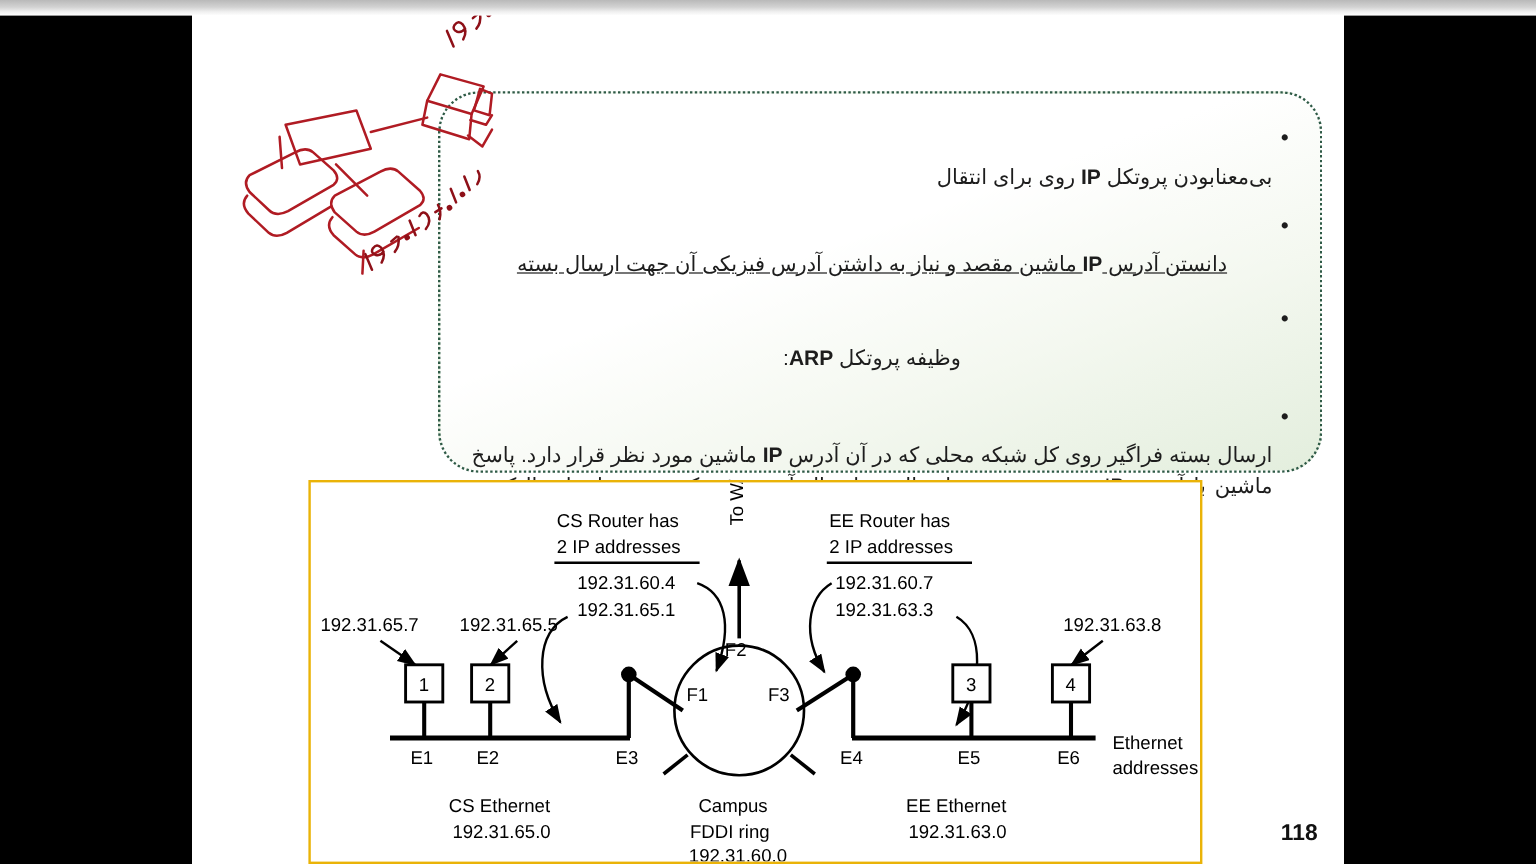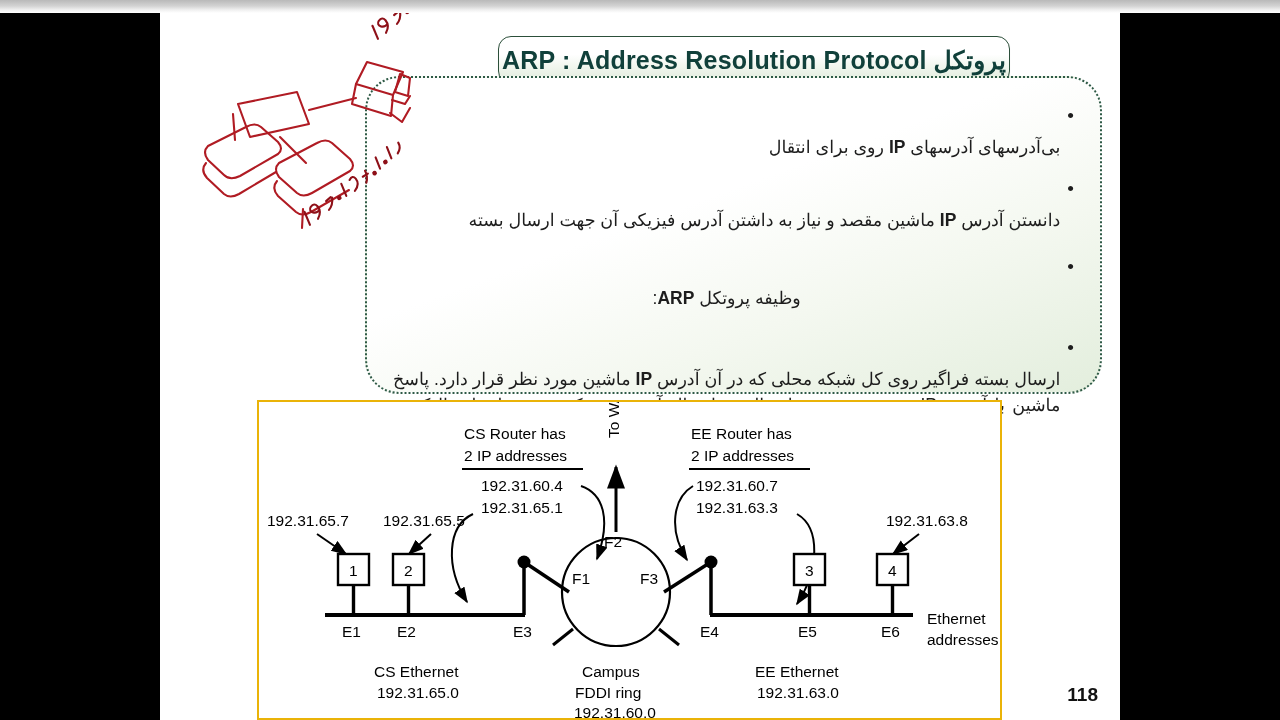--- a/index.html
+++ b/index.html
@@ -28,21 +28,21 @@
   
   .body-box{position:absolute;left:205px;top:64px;width:737px;height:318px;
      border:2px dotted #2e5a46;border-radius:34px;box-sizing:border-box;
      background:linear-gradient(160deg,#ffffff 0%,#ffffff 42%,#f4f8f0 68%,#e3eedd 100%);
      padding:24px 26px 12px 26px;direction:rtl;}
 
   .bullet{display:flex;flex-direction:row;justify-content:flex-start;
      font-size:17.5px;color:#1d1d1d;line-height:1.52;margin-bottom:14px;direction:rtl;}
   .bullet .dot{flex:0 0 auto;margin-left:7px;font-size:19px;line-height:1.45;color:#1d1d1d;}
   .bullet .txt{flex:1 1 auto;text-align:right;}
-  .bullet.b2 .txt{text-align:right;}
+  .bullet.b2 .txt{text-align:center;text-decoration:underline;}
   .bullet.b3{margin-top:20px;}
   .bullet.b3 .txt{text-align:center;}
   .bullet.b4{margin-top:22px;}
   .bullet.b4 .txt{text-align:justify;text-align-last:center;}
   .en{font-weight:bold;direction:ltr;display:inline-block;margin-top:32px;}
 
   
   .ink{position:absolute;left:160px;top:0;width:420px;height:270px;z-index:30;pointer-events:none;}
 
   
@@ -59,29 +59,26 @@
 
   .dgm-txt{font-family:"Liberation Sans",sans-serif;font-size:15.5px;fill:#000;}
 </style>
 </head>
 <body>
 
 <div id="stage">
 
   <div id="slide">
 
-    <div class="title-pill">
-      <span class="title-txt">پروتکل ARP  :  Address Resolution Protocol</span>
-    </div>
 
     <div class="body-box">
 
       <div class="bullet b1">
         <span class="dot">•</span>
-        <span class="txt"><span>بی‌آدرسهای آدرسهای </span><span class="en">IP</span><span> روی برای انتقال</span></span>
+        <span class="txt"><span>بی‌معنابودن پروتکل </span><span class="en">IP</span><span> روی برای انتقال</span></span>
       </div>
 
       <div class="bullet b2">
         <span class="dot">•</span>
         <span class="txt"><span>دانستن آدرس </span><span class="en">IP</span><span> ماشین مقصد و نیاز به داشتن آدرس فیزیکی آن جهت ارسال بسته</span></span>
       </div>
 
       <div class="bullet b3">
         <span class="dot">•</span>
         <span class="txt"><span>وظیفه پروتکل </span><span class="en">ARP</span><span>:</span></span>

